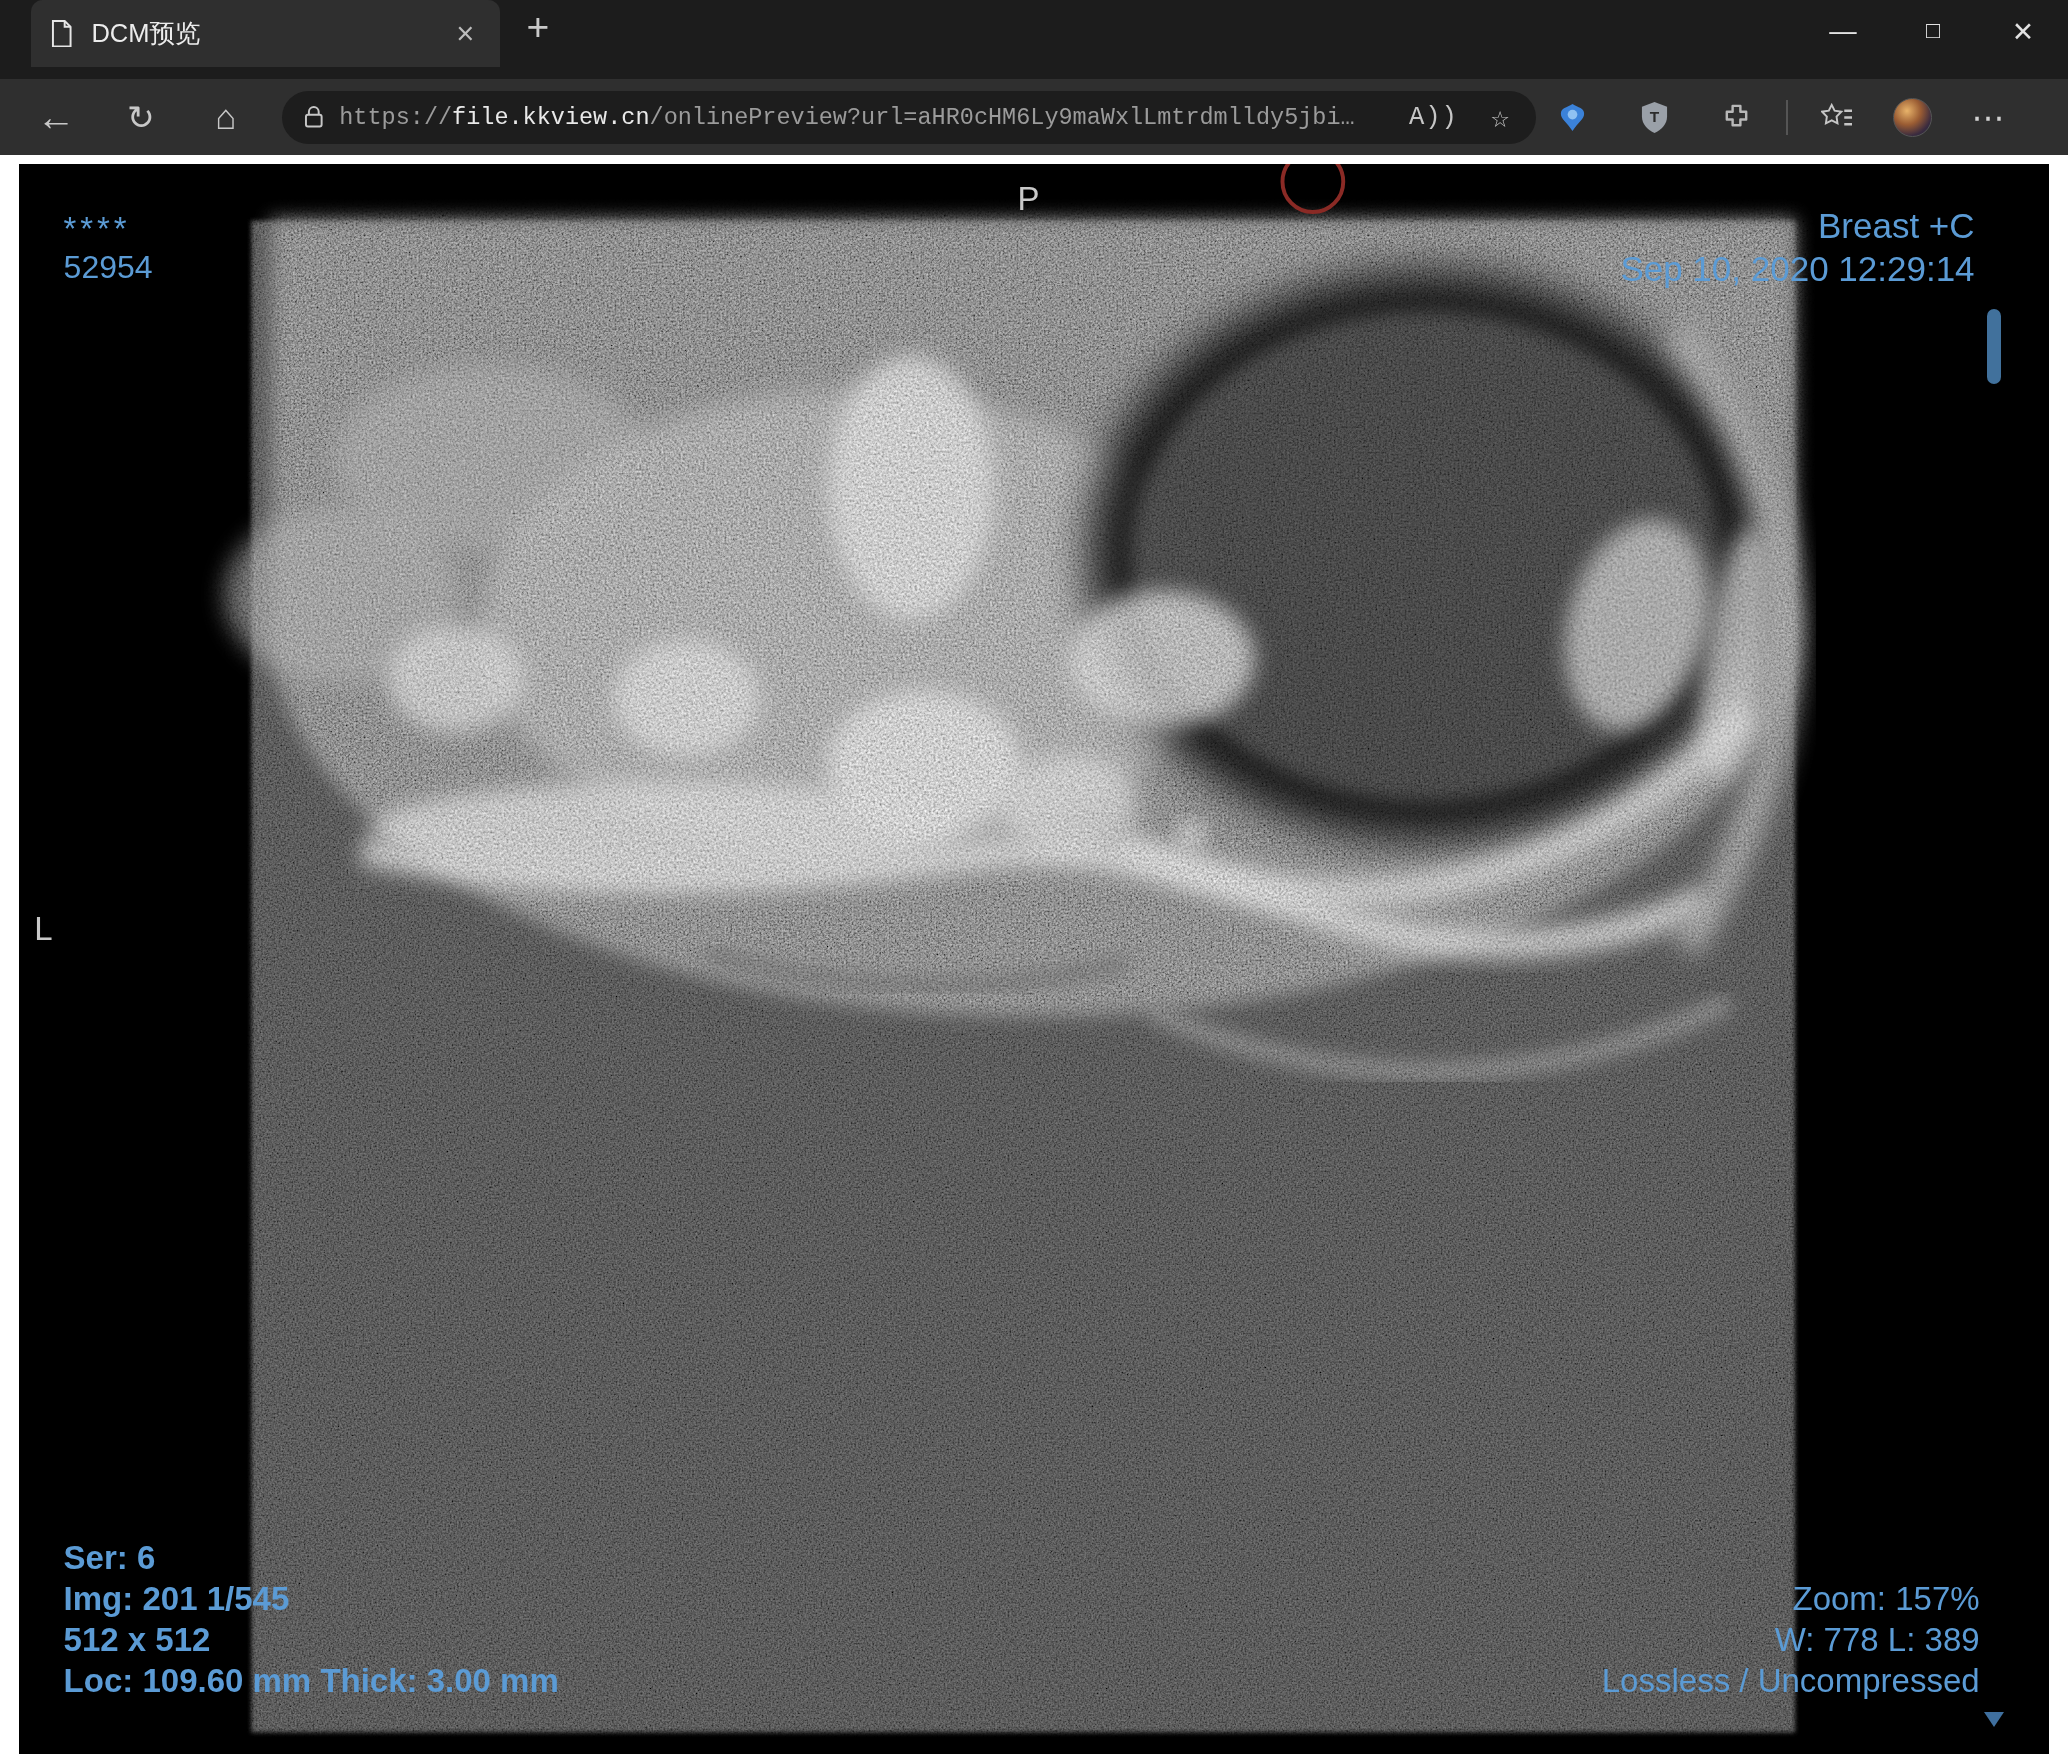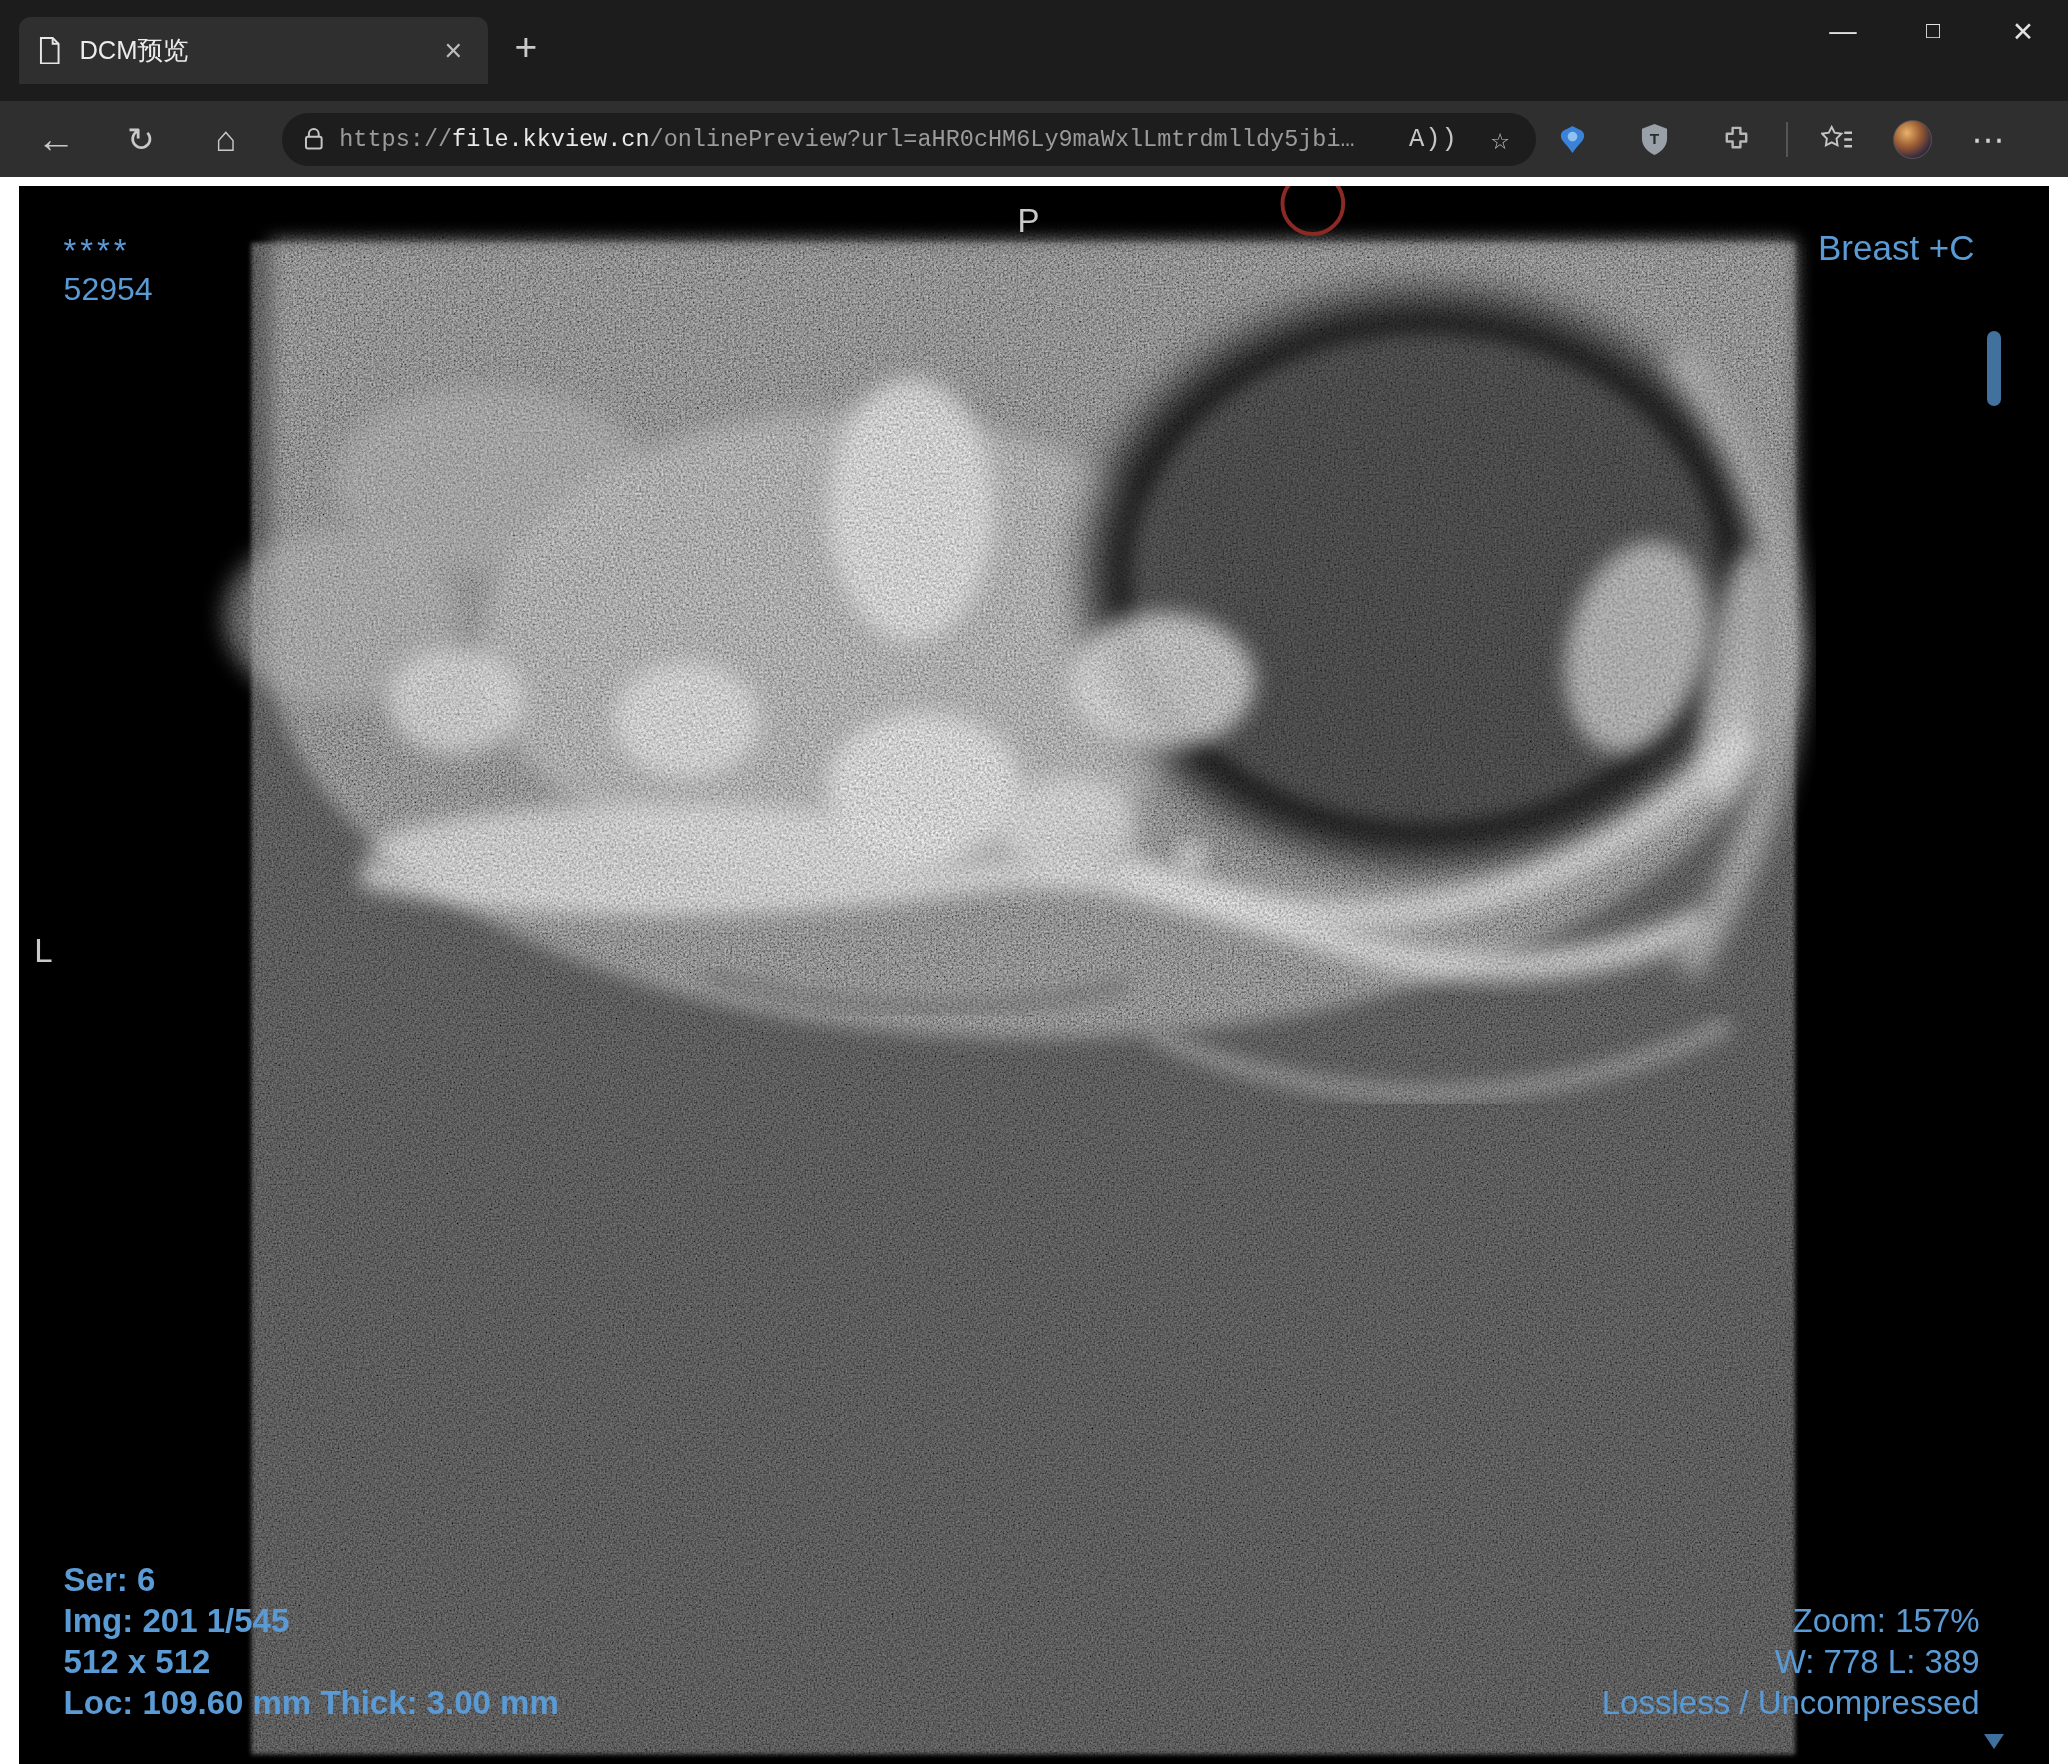--- a/index.html
+++ b/index.html
@@ -2,21 +2,21 @@
 <html style="--ov: #5B9BD5;"><head>
 <meta charset="utf-8">
 <style>
   html,body{margin:0;padding:0;}
   body{
     width:2068px;height:1764px;overflow:hidden;background:#fff;
     font-family:"Liberation Sans", sans-serif;
     -webkit-font-smoothing:antialiased;
   }
   
-  .titlebar{height:101px;background:#1c1c1c;display:flex;align-items:center;position:relative;}
+  .titlebar{height:79px;background:#1c1c1c;display:flex;align-items:flex-start;position:relative;padding-left:12px;}
   .tab{width:469px;height:67px;margin-left:18.6px;background:#2f2f2f;border-radius:11.8px 11.8px 0 0;
        display:flex;align-items:center;gap:15.7px;padding:0 13.7px 0 19.6px;box-sizing:border-box;}
   .tab-icon{width:25.5px;height:29px;flex:0 0 auto;display:flex;align-items:center;}
   .tab-title{flex:1;color:#ececec;font-size:25.5px;white-space:nowrap;overflow:hidden;}
   .tab-close{width:41px;height:41px;border-radius:7.8px;color:#bdbdbd;font-size:31px;
              display:flex;align-items:center;justify-content:center;cursor:default;}
   .newtab{width:53px;height:53px;margin:0 0 6.9px 11.8px;color:#c9c9c9;font-size:39px;font-weight:300;
           display:flex;align-items:center;justify-content:center;border-radius:7.8px;}
   .win-controls{position:absolute;right:0;top:0;height:79px;display:flex;align-items:flex-start;}
   .win-btn{width:90px;height:61px;display:flex;align-items:center;justify-content:center;color:#e2e2e2;}
@@ -250,20 +250,21 @@
     </svg>
 
     <div class="ov ov-topleft">
       <div class="stars">****</div>
       <div class="pid">52954</div>
     </div>
     <div class="ov gray ov-p">P</div>
     <div class="ov gray ov-l">L</div>
     <div class="ov ov-topright">
       <div>Breast +C</div>
+      <div>Sep 10, 2020 12:29:14</div>
     </div>
     <div class="ov ov-bottomleft">
       <div>Ser: 6</div>
       <div>Img: 201 1/545</div>
       <div>512 x 512</div>
       <div>Loc: 109.60 mm Thick: 3.00 mm</div>
     </div>
     <div class="ov ov-bottomright">
       <div>Zoom: 157%</div>
       <div>W: 778 L: 389</div>

